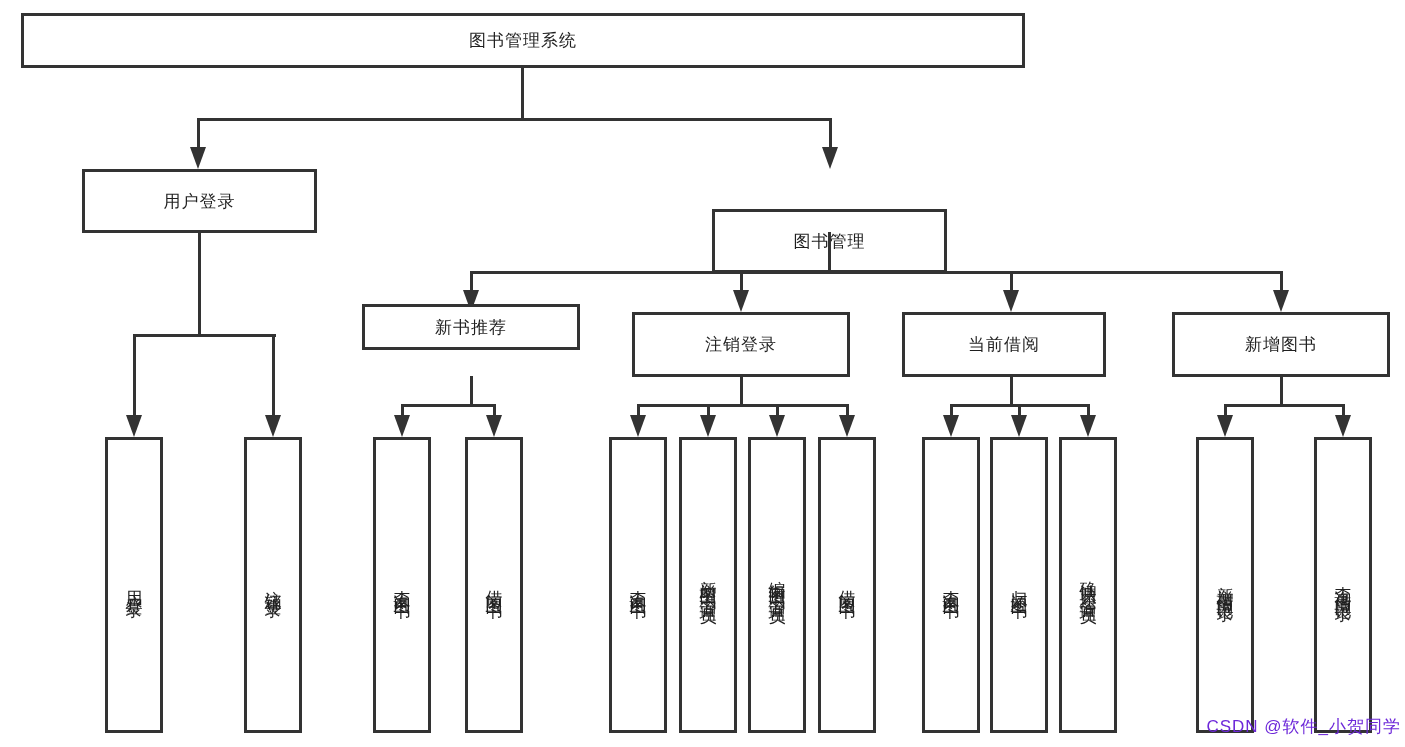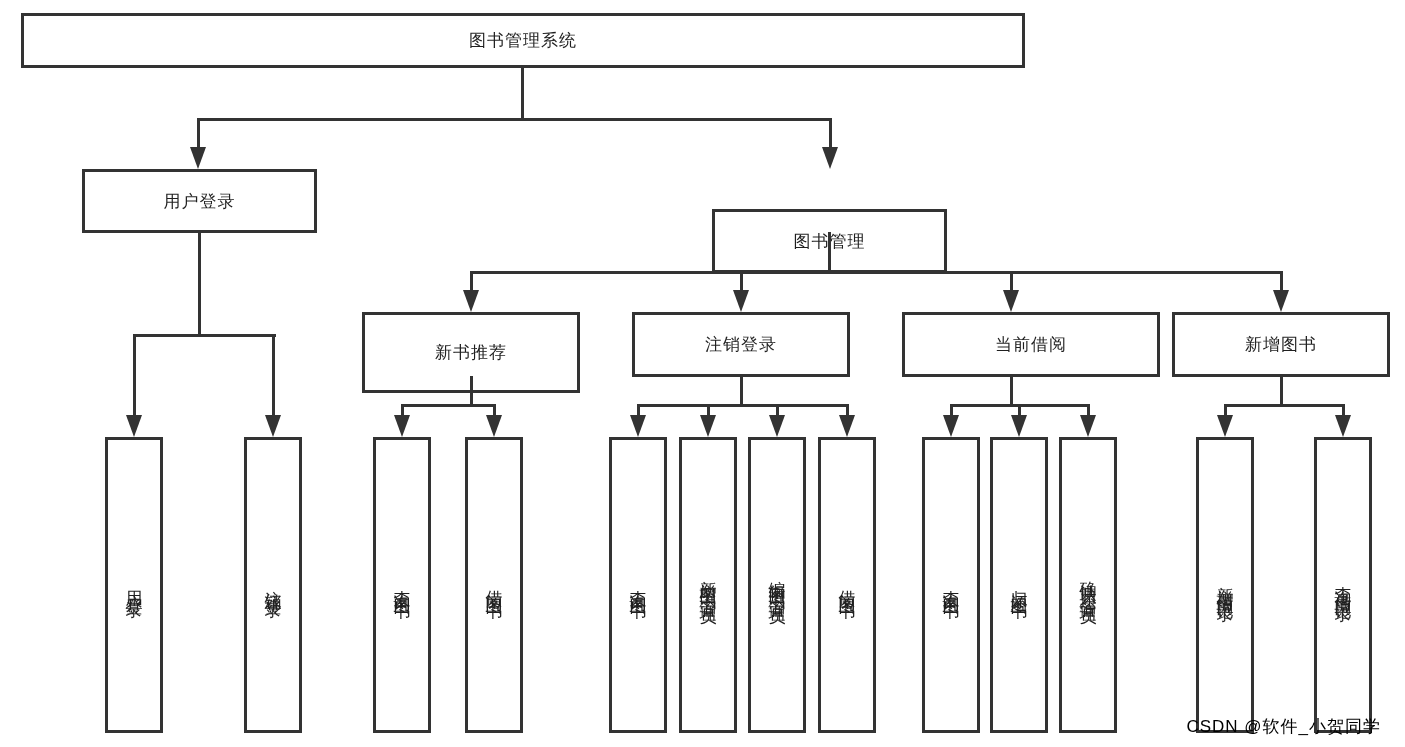--- a/index.html
+++ b/index.html
@@ -18,21 +18,21 @@
   }
   .vl,.hl{position:absolute;background:#333333;}
   .vl{width:3px;}
   .hl{height:3px;}
   .ar{
     position:absolute;width:0;height:0;
     border-left:8px solid transparent;border-right:8px solid transparent;
     border-top:22px solid #333333;
   }
   .wm{
-    position:absolute;right:24px;top:715px;font-size:17px;color:#000000;
+    position:absolute;right:4px;top:715px;font-size:17px;color:#6d28d9;
     white-space:nowrap;z-index:5;letter-spacing:1px;
   }
 </style>
 </head>
 <body>
 
 <div id="stage">
 
   <div class="box box-h" style="left:21px;top:13px;width:1004px;height:55px;">
     <span>图书管理系统</span>
@@ -63,27 +63,27 @@
   <div class="hl" style="left:470px;top:271px;width:813px;"></div>
   <div class="vl" style="left:470px;top:271px;height:24px;"></div>
   <div class="vl" style="left:740px;top:271px;height:24px;"></div>
   <div class="vl" style="left:1010px;top:271px;height:24px;"></div>
   <div class="vl" style="left:1280px;top:271px;height:24px;"></div>
   <div class="ar" style="left:463px;top:290px;"></div>
   <div class="ar" style="left:733px;top:290px;"></div>
   <div class="ar" style="left:1003px;top:290px;"></div>
   <div class="ar" style="left:1273px;top:290px;"></div>
 
-  <div class="box box-h" style="left:362px;top:312px;width:218px;height:81px;">
+  <div class="box box-h" style="left:362px;top:304px;width:218px;height:46px;">
     <span>新书推荐</span>
   </div>
   <div class="box box-h" style="left:632px;top:312px;width:218px;height:65px;">
     <span>注销登录</span>
   </div>
-  <div class="box box-h" style="left:902px;top:312px;width:258px;height:65px;">
+  <div class="box box-h" style="left:902px;top:312px;width:204px;height:65px;">
     <span>当前借阅</span>
   </div>
   <div class="box box-h" style="left:1172px;top:312px;width:218px;height:65px;">
     <span>新增图书</span>
   </div>
 
   <div class="vl" style="left:470px;top:376px;height:30px;"></div>
   <div class="hl" style="left:401px;top:404px;width:95px;"></div>
   <div class="vl" style="left:401px;top:404px;height:14px;"></div>
   <div class="vl" style="left:493px;top:404px;height:14px;"></div>

